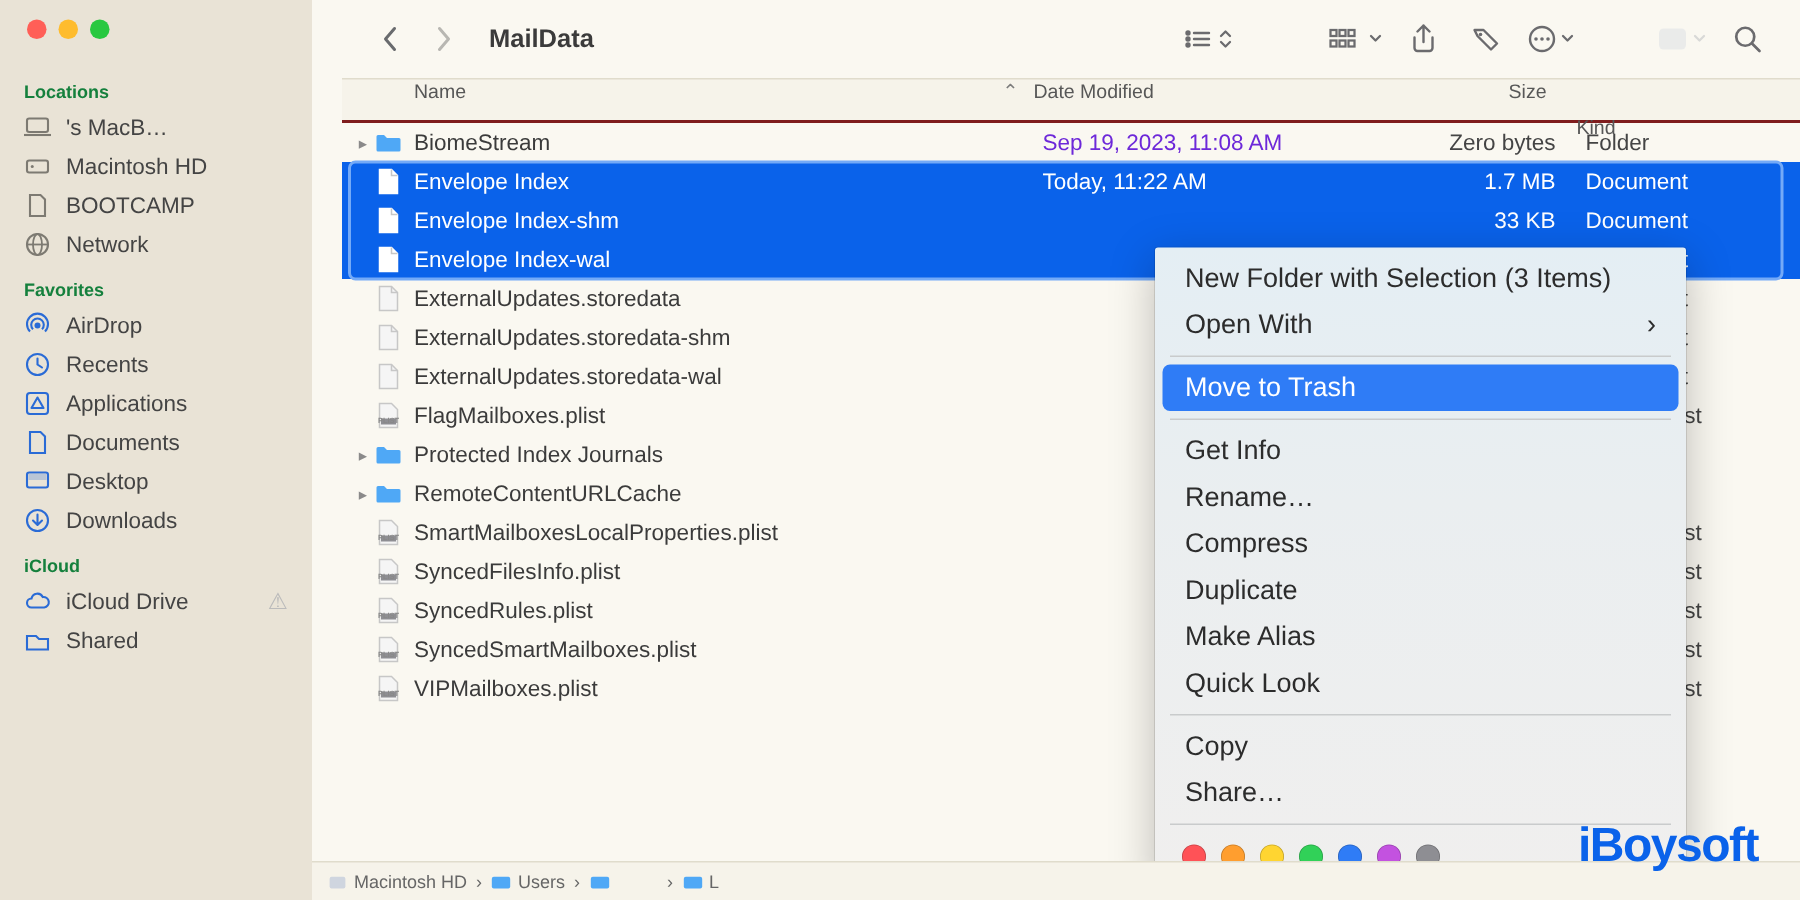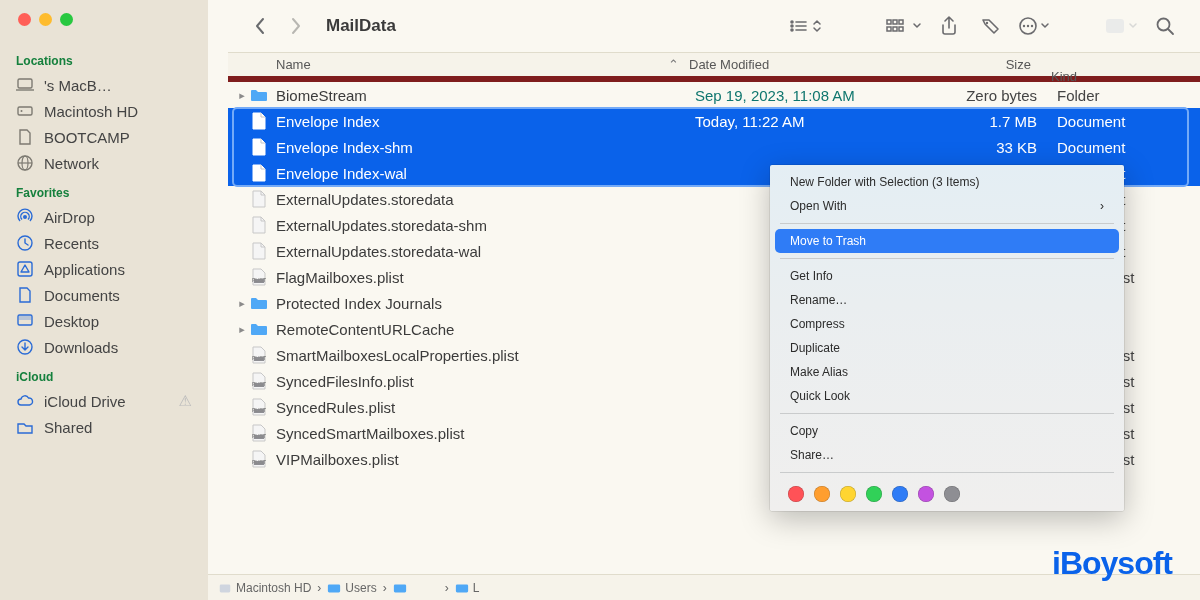--- a/index.html
+++ b/index.html
@@ -14,45 +14,45 @@
   .sb-item .ico { width:18px; height:18px; display:flex; align-items:center; justify-content:center; color:#2a6bd6; }
   .sb-item .ico.gray { color:#7d7a72; }
   .sb-item .warn { margin-left:auto; color:#bbb; }
   .main { flex:1; display:flex; flex-direction:column; background:#faf8f1; position:relative;padding-left:20px; }
   .toolbar { height:52px; display:flex; align-items:center; gap:12px; padding:0 20px; }
   .nav-arrow { width:24px; height:24px; color:#696b6e; display:flex; align-items:center; justify-content:center; }
   .title { font-size:17px; font-weight:600; color:#3b3b3b; margin-left:6px; }
   .tb-spacer { flex:1; }
   .tb-btn { width:30px; height:24px; display:flex; align-items:center; justify-content:center; color:#6b6b6e; }
   .tb-group { display:flex; align-items:center; gap:2px; }
-  .columns-head { height:30px; display:flex; align-items:center; border-top:1px solid #e0dccc; border-bottom:6px solid #7f1d1d; font-size:13px; color:#575757; background:#f6f3ea; }
+  .columns-head { height:30px; display:flex; align-items:flex-start; border-top:1px solid #e0dccc; border-bottom:2px solid #7f1d1d; font-size:13px; color:#575757; background:#f6f3ea; }
   .col-name{flex:0 0 461px; padding-left:48px; display:flex; align-items:center; gap:4px;}
   .col-date{flex:0 0 236px;}
   .col-size{flex:0 0 120px; text-align:right; padding-right:14px;}
   .col-kind{flex:1; padding-left:6px;margin-top:24px;}
   .sort-arrow{color:#7c7c7c; margin-left:auto; margin-right:10px;}
   .file-list { flex:1; overflow:hidden; position:relative; }
   .row { height:26px; display:flex; align-items:center; font-size:15px; color:#3b3b3b; }
   .row.sel { background:#0a62ea; color:#fff; }
   .row .disc { width:20px; text-align:center; font-size:11px; color:#8a8a8a; padding-left:8px; }
   .row.sel .disc { color:#cfe0ff; }
   .row .icon { width:22px; height:22px; display:flex; align-items:center; justify-content:center; margin-right:6px; }
   .row .fname { flex:0 0 419px; white-space:nowrap; overflow:hidden; text-overflow:ellipsis; }
-  .row .fdate { flex:0 0 236px; color:#0f766e; }
+  .row .fdate { flex:0 0 236px; color:#6d28d9; }
   .row.sel .fdate,.row.sel .fsize,.row.sel .fkind{color:#fff;}
   .row .fsize { flex:0 0 120px; text-align:right; padding-right:14px; color:#444; }
   .row .fkind { flex:1; padding-left:6px; color:#444; }
   .sel-box { position:absolute; left:4px; right:11px; border:2px solid #74aaf7; border-radius:5px; pointer-events:none; }
   svg { display:block; }
   .doc-ico{fill:#f5f5f5; stroke:#c7c7c7; stroke-width:1;}
   .row.sel .doc-ico{fill:#fff; stroke:#fff;}
   .folder-ico{fill:#4fa8f6;}
   .plist-ico{fill:#f5f5f5; stroke:#c7c7c7;}
   .plist-label{fill:#888; font-size:5px; font-weight:bold;}
-  .ctx-menu { position:absolute; left:562px; top:165px; width:354px; background:linear-gradient(#e4eef4,#eaeef0 40%,#f0efee); border-radius:2px; box-shadow:0 8px 30px rgba(0,0,0,.25),0 0 0 .5px rgba(0,0,0,.15); padding:5px 0; font-size:12px; color:#2c2c2c; }
+  .ctx-menu { position:absolute; left:562px; top:165px; width:354px; background:linear-gradient(#e4eef4,#eaeef0 40%,#f0efee); border-radius:2px; box-shadow:0 8px 30px rgba(0,0,0,.25),0 0 0 .5px rgba(0,0,0,.15); padding:5px 0; font-size:18px; color:#2c2c2c; }
   .ctx-item { padding:5px 20px; display:flex; align-items:center; justify-content:space-between; }
   .ctx-item.hl { background:#2f7cf6; color:#fff; margin:0 5px; border-radius:5px; padding:5px 15px; }
   .ctx-sep { height:1px; background:#c9cbcc; margin:5px 10px; }
   .ctx-tags { display:flex; gap:10px; padding:8px 18px 4px; }
   .tag-dot { width:16px; height:16px; border-radius:50%; box-shadow:inset 0 0 0 .5px rgba(0,0,0,.25); }
   .pathbar { position:absolute; bottom:0; left:0; right:0; height:26px; display:flex; align-items:center; gap:6px; padding:0 10px; font-size:12px; color:#666; background:#f6f3ea; border-top:1px solid #e0dccc; }
   .pathbar .crumb { display:flex; align-items:center; gap:4px; }
   .pathbar svg { width:14px; height:14px; }
   .logo { position:absolute; right:28px; bottom:18px; font-size:32px; font-weight:700; color:#0a62ea; letter-spacing:-1px; }
 </style>

